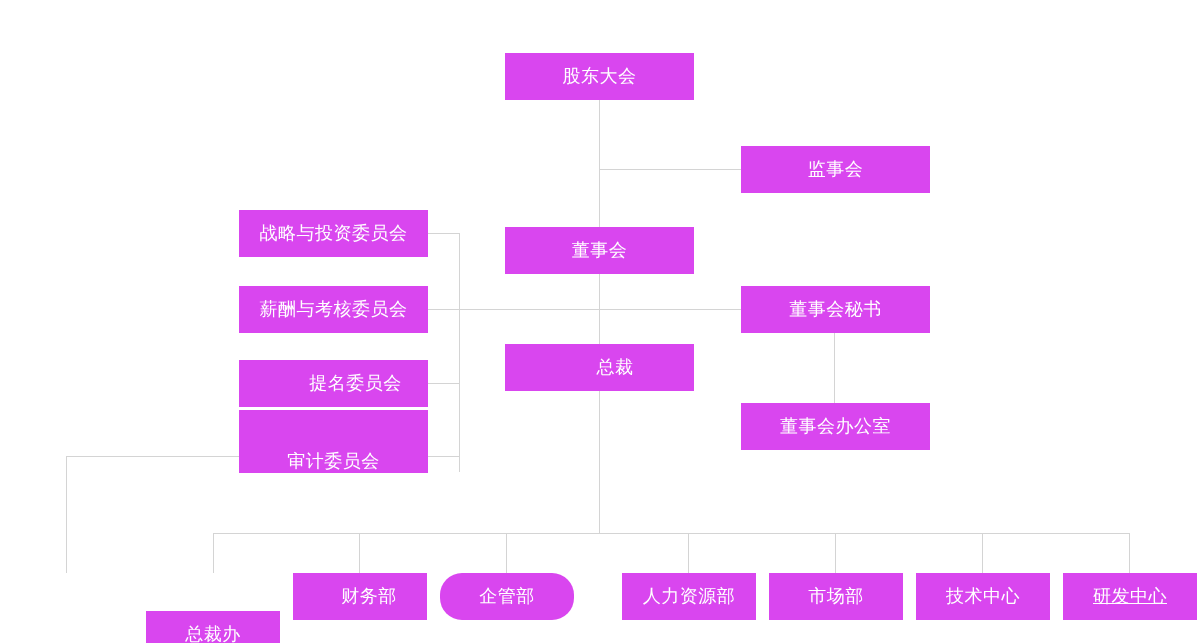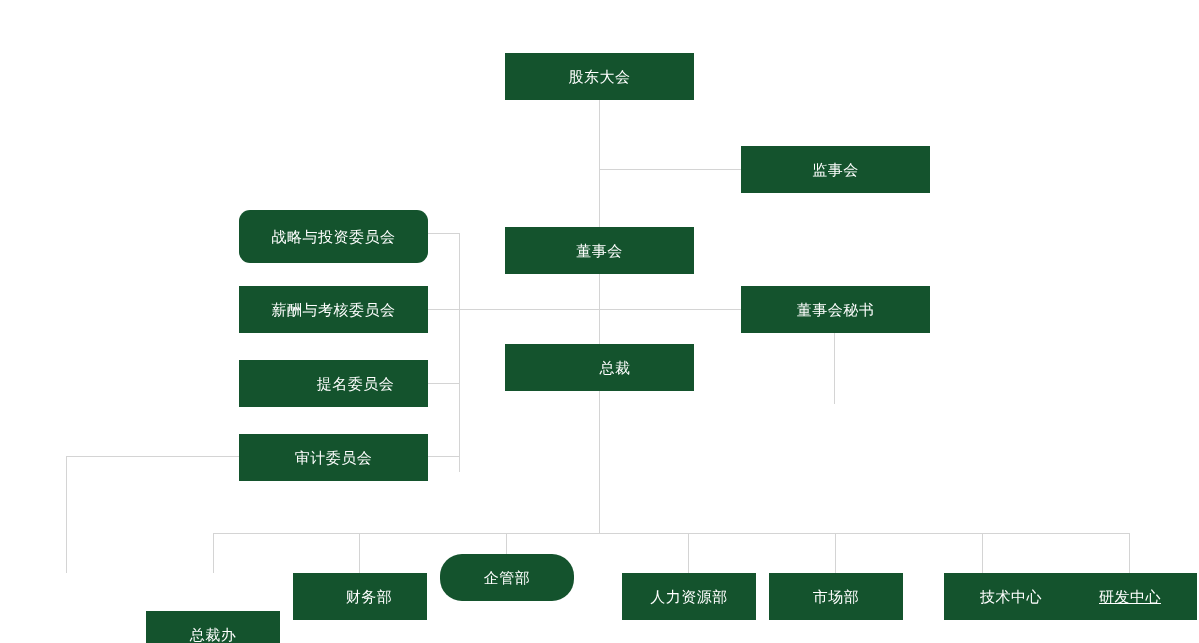--- a/index.html
+++ b/index.html
@@ -12,23 +12,23 @@
   }
   #org-chart {
     position: relative;
     width: 1199px;
     height: 643px;
     background: #ffffff;
     overflow: hidden;
   }
   .node {
     position: absolute;
-    background: #14532d;
+    background: #d946ef;
     color: #ffffff;
-    font-size: 15px;
+    font-size: 18px;
     line-height: 1.2;
     display: flex;
     align-items: center;
     justify-content: center;
     text-align: center;
     letter-spacing: 0.5px;
     box-sizing: border-box;
     z-index: 2;
     white-space: nowrap;
   }
@@ -90,59 +90,62 @@
   </div>
 
   <div class="node" style="left:741px; top:286px; width:189px; height:47px;">
     <span>董事会秘书</span>
   </div>
 
   <div class="node" style="left:505px; top:344px; width:189px; height:47px;padding-left:31px;">
     <span>总裁</span>
   </div>
 
+  <div class="node" style="left:741px; top:403px; width:189px; height:47px;">
+    <span>董事会办公室</span>
+  </div>
 
-  <div class="node" style="left:239px; top:210px; width:189px; height:53px;border-radius:11px;">
+  <div class="node" style="left:239px; top:210px; width:189px; height:47px;">
     <span>战略与投资委员会</span>
   </div>
 
   <div class="node" style="left:239px; top:286px; width:189px; height:47px;text-align:center;">
     <span>薪酬与考核委员会</span>
   </div>
 
   <div class="node" style="left:239px; top:360px; width:189px; height:47px;padding-left:44px;">
     <span>提名委员会</span>
   </div>
 
-  <div class="node" style="left:239px; top:434px; width:189px; height:47px;">
+  <div class="node" style="left:239px; top:410px; width:189px; height:63px;align-items:flex-end;">
     <span>审计委员会</span>
   </div>
 
 
   <div class="node" style="left:146px; top:573px; width:134px; height:47px;margin-top:38px;">
     <span>总裁办</span>
   </div>
 
   <div class="node" style="left:293px; top:573px; width:134px; height:47px;padding-left:18px;">
     <span>财务部</span>
   </div>
 
-  <div class="node" style="left:440px; top:554px; width:134px; height:47px;border-radius:22px;">
+  <div class="node" style="left:440px; top:573px; width:134px; height:47px;border-radius:22px;">
     <span>企管部</span>
   </div>
 
   <div class="node" style="left:622px; top:573px; width:134px; height:47px;text-align:center;">
     <span>人力资源部</span>
   </div>
 
   <div class="node" style="left:769px; top:573px; width:134px; height:47px;">
     <span>市场部</span>
   </div>
 
-  <div class="node" style="left:916px; top:573px; width:134px; height:47px;margin-left:28px;">
+  <div class="node" style="left:916px; top:573px; width:134px; height:47px;">
     <span>技术中心</span>
   </div>
 
   <div class="node" style="left:1063px; top:573px; width:134px; height:47px;text-decoration:underline;">
     <span>研发中心</span>
   </div>
 
 </div>
 
 </body></html>

